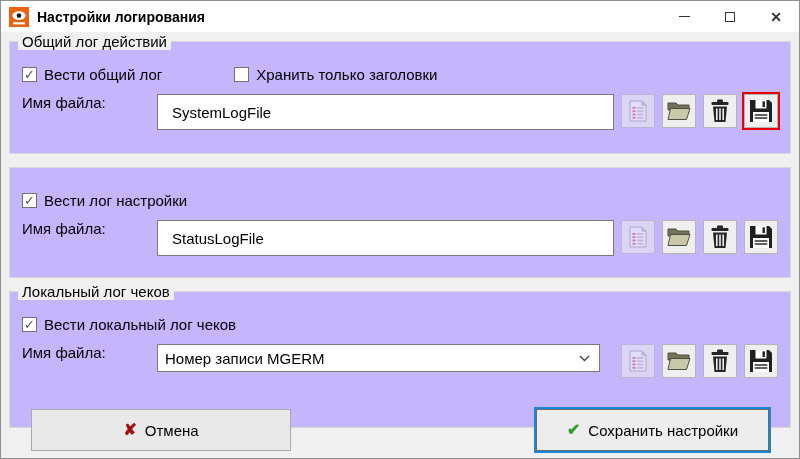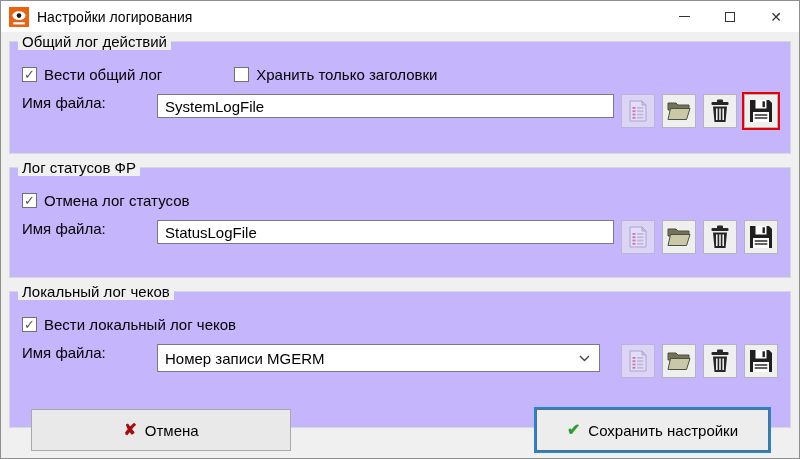--- a/index.html
+++ b/index.html
@@ -2,21 +2,21 @@
 <html><head>
 <meta charset="utf-8">
 <style>
   * { margin:0; padding:0; box-sizing:border-box; }
   html,body { width:800px; height:459px; overflow:hidden; }
   body { font-family:"Liberation Sans", sans-serif; font-size:15px; color:#000; }
 
   .window { position:absolute; inset:0; border:1px solid #8f8f8f; background:#f0f0f0; }
 
   
-  .titlebar { height:31px; background:#ffffff; display:flex; align-items:center; }
+  .titlebar { height:31px; background:#ffffff; display:flex; align-items:center;font-weight:bold; }
   .app-icon { width:20px; height:20px; margin:0 8px 0 8px; flex:0 0 auto; }
   .title-text { font-size:14px; color:#000; }
   .win-controls { margin-left:auto; display:flex; height:31px; }
   .win-btn { width:46px; height:31px; display:flex; align-items:center; justify-content:center; color:#333; font-size:13px; }
   .glyph-min { width:11px; height:1px; background:#333; display:block; }
   .glyph-max { width:10px; height:10px; border:1px solid #333; display:block; }
   .glyph-close { font-size:14px; line-height:1; }
 
   
   .group { position:relative; margin:9px 8px 0 8px; border:1px solid #d8d8d8; background:#c4b5fd; padding:24px 12px 13px 12px; }
@@ -25,21 +25,21 @@
   .cb-row { display:flex; align-items:center; margin-bottom:11px; }
   .checkbox { display:flex; align-items:center; cursor:default; }
   .cb-box { width:15px; height:15px; background:#fff; border:1px solid #707070; margin-right:7px;
             display:flex; align-items:center; justify-content:center; font-size:13px; color:#555; line-height:1; }
   .cb-box .mark { visibility:hidden; }
   .checkbox.checked .cb-box .mark { visibility:visible; }
   .cb2 { margin-left:72px;text-align:right; }
 
   .file-row { display:flex; }
   .file-label { width:135px; flex:0 0 auto; }
-  .file-input { flex:1; height:24px; border:1px solid #7a7a7a; background:#fff; padding:0 7px;
+  .file-input { flex:1; height:36px; border:1px solid #7a7a7a; background:#fff; padding:0 14px;
                 font-family:"Liberation Sans", sans-serif; font-size:15px; color:#000; }
   .combo { flex:1; height:28px; border:1px solid #7a7a7a; background:#fff; padding:0 7px;
            display:flex; align-items:center; margin-right:14px; }
   .combo-value { flex:1; }
   .combo-chevron { color:#444; flex:0 0 auto; margin-right:2px; }
 
   .icon-btn { width:34px; height:34px; margin-left:7px; flex:0 0 auto; background:#efefef;
               border:1px solid #b5b5b5; display:flex; align-items:center; justify-content:center; padding:0; }
   .icon-btn.disabled { opacity:0.55; }
   .icon-btn.highlight { outline:2px solid #e60000; outline-offset:0; }
@@ -136,27 +136,26 @@
           <rect x="13.5" y="2.3" width="2.4" height="5.8" fill="#1f1f1f"></rect>
           <rect x="4" y="13" width="16" height="10" fill="#ffffff"></rect>
           <rect x="5.7" y="15.3" width="12.6" height="1.4" fill="#1f1f1f"></rect>
           <rect x="5.7" y="18.3" width="12.6" height="1.4" fill="#1f1f1f"></rect>
         </svg>
       </button>
     </div>
   </div>
 
   <div class="group" style="height:111px; margin-top:13px;">
-    <span class="group-title">Лог статусов ФР</span>
     <div class="cb-row">
       <div class="checkbox checked">
         <span class="cb-box">
             <span class="mark">✓</span>
           </span>
-        <span>Отмена лог статусов</span>
+        <span>Вести лог настройки</span>
       </div>
     </div>
     <div class="file-row">
       <span class="file-label">Имя файла:</span>
       <input class="file-input" type="text" value="StatusLogFile" style="">
       <button class="icon-btn disabled">
         <svg width="20" height="22" viewBox="0 0 20 22">
           <path d="M2 1h12l4 4v16H2z" fill="#fdfdfd" stroke="#9a9a9a"></path>
           <path d="M14 1l4 4h-4z" fill="#d9d9d9" stroke="#9a9a9a"></path>
           <rect x="4.5" y="7" width="3" height="1.8" fill="#c84f4f"></rect>

